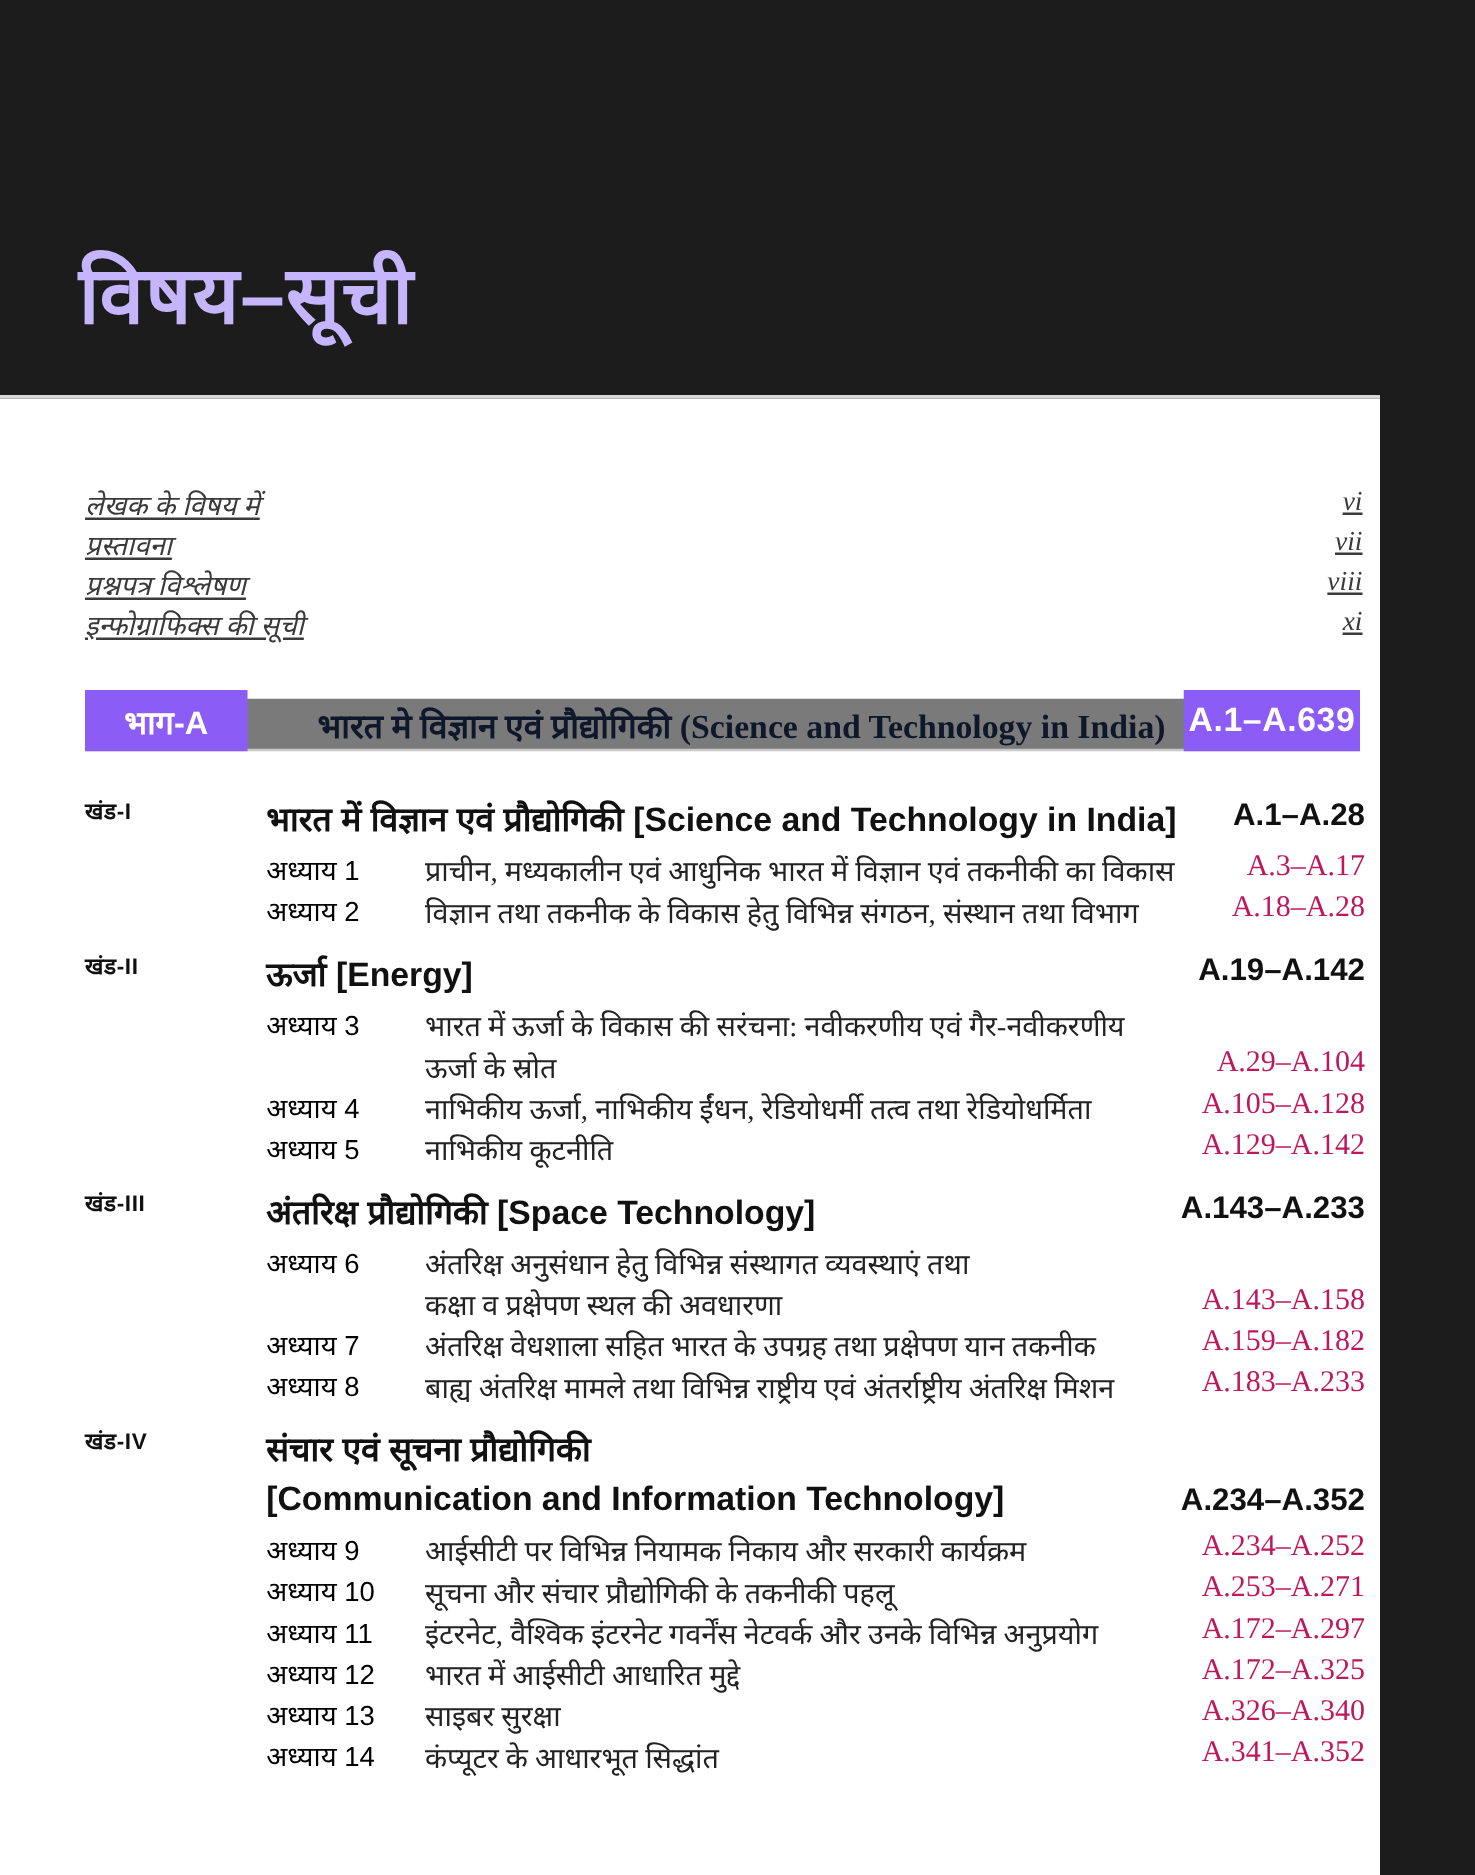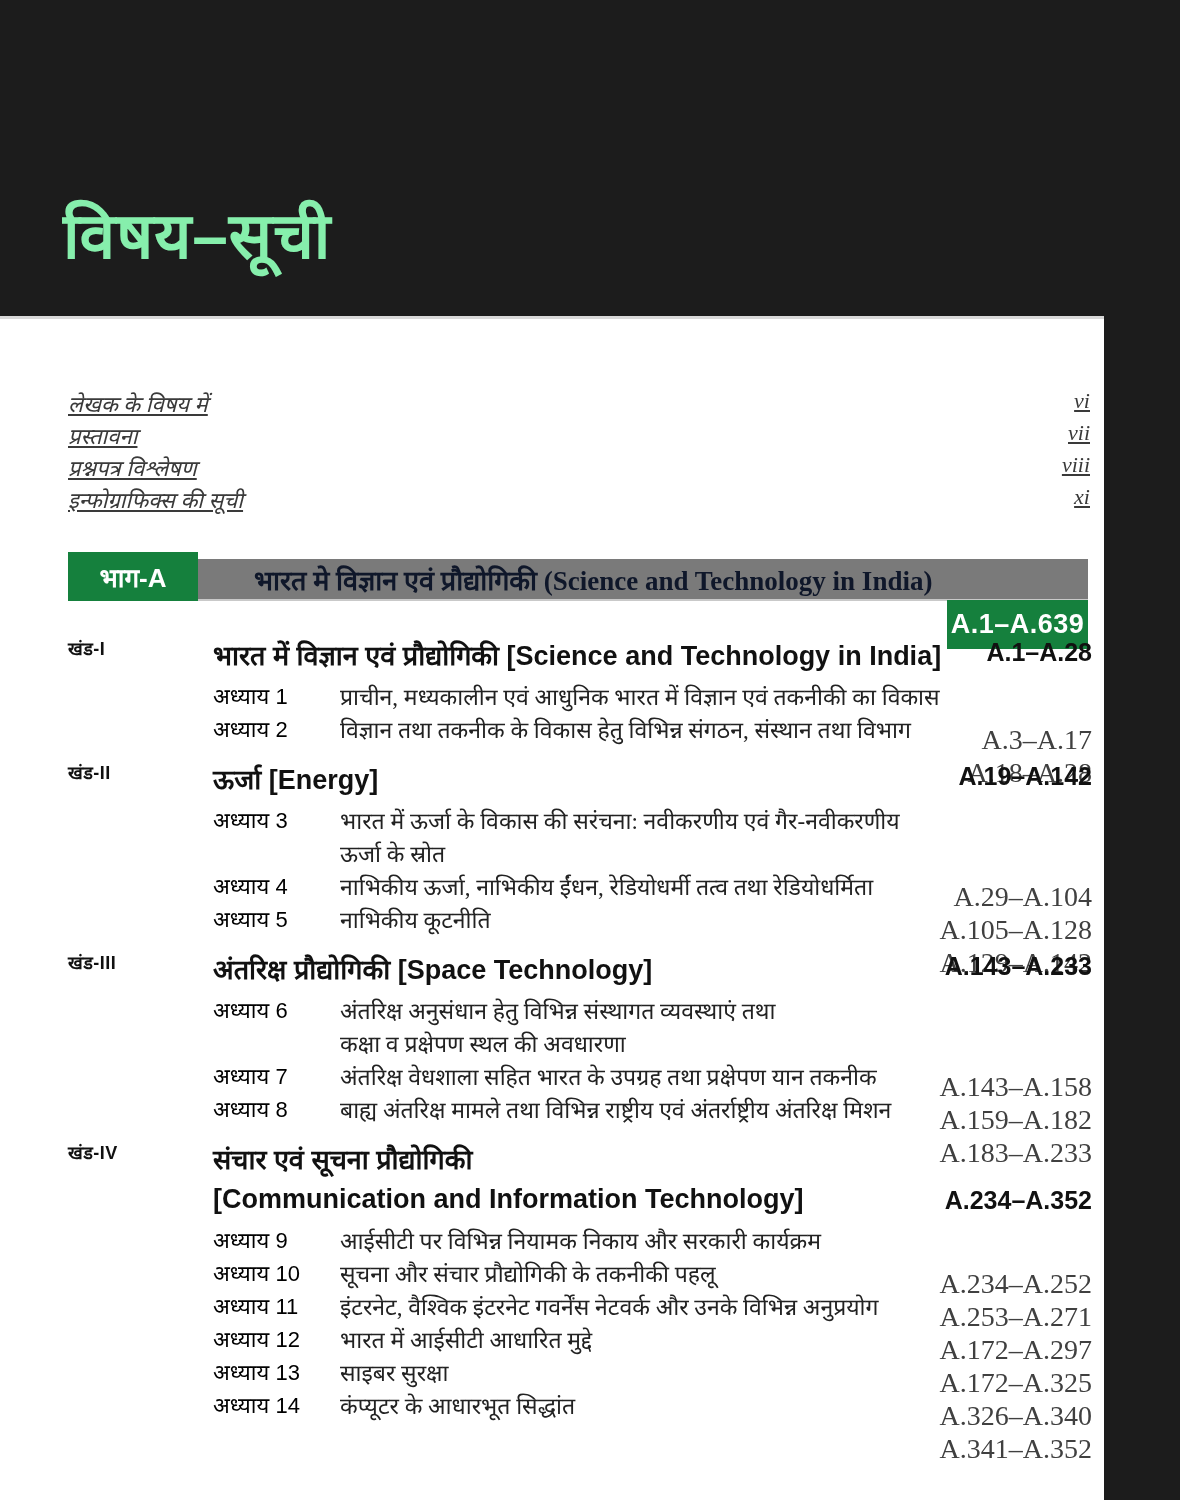--- a/index.html
+++ b/index.html
@@ -12,62 +12,62 @@
     overflow:hidden;
   }
   .page{position:absolute;left:0;top:0;width:1180px;height:1500px;background:#ffffff;}
 
   
   .frame-top{position:absolute;left:0;top:0;width:1180px;height:316px;background:#1c1c1c;border-bottom:3px solid #d8d8d8;}
   .frame-right{position:absolute;right:0;top:0;width:76px;height:1500px;background:#1c1c1c;}
 
   .doc-title{
     position:absolute;left:63px;top:190px;
-    font-size:64px;font-weight:700;color:#86efac;
+    font-size:64px;font-weight:700;color:#c4b5fd;
     letter-spacing:1px;
     font-family:"Liberation Sans", sans-serif;
   }
 
   
   .front-matter{position:absolute;left:68px;top:388px;width:1022px;
     font-family:"Liberation Serif", serif;font-style:italic;font-size:22px;color:#3a3a3a;text-decoration:underline;}
   .fm-row{display:flex;justify-content:space-between;height:32px;align-items:flex-start;}
   .fm-page{font-style:italic;}
 
   
   .part-bar{position:absolute;left:68px;top:552px;width:1020px;height:49px;}
   .part-bar .gray{position:absolute;left:0;top:7px;right:0;height:40px;background:#7a7a7a;
     display:flex;align-items:center;box-shadow:0 2px 0 #c9c9c9;}
   .part-bar .gray .bar-title{
     padding-left:186px; 
     color:#0f172a;font-size:27px;font-weight:700;white-space:nowrap;
     font-family:"Liberation Serif", serif;
   }
-  .part-box{position:absolute;top:0;height:49px;background:#15803d;color:#fff;
+  .part-box{position:absolute;top:0;height:49px;background:#8b5cf6;color:#fff;
     display:flex;align-items:center;justify-content:center;font-weight:700;}
   .part-box.left{left:0;width:130px;font-size:26px;}
-  .part-box.right{right:0;width:141px;font-size:27px;letter-spacing:.5px;margin-top:48px;}
+  .part-box.right{right:0;width:141px;font-size:27px;letter-spacing:.5px;}
 
   
   .toc{position:absolute;left:68px;top:636px;width:1024px;}
   .row{display:flex;align-items:flex-start;}
   .c1{width:145px;flex:none;}
   .c2{width:127px;flex:none;}
   .grow{flex:1 1 auto;min-width:0;}
   .pages{flex:none;text-align:right;white-space:nowrap;}
 
   .sec{height:44px;font-weight:700;font-size:27px;color:#111;}
   .sec .sec-label{font-size:18px;letter-spacing:.5px;}
   .sec .pages{font-size:25px;padding-top:2px;}
   .sec.cont{height:40px;} 
 
   .ch{height:33px;font-size:23px;color:#222;}
   .ch .ch-label{font-family:"Liberation Sans", sans-serif;font-size:22px;color:#000000;}
   .ch .ch-title{font-family:"Liberation Serif", serif;font-size:23px;}
-  .ch .pages{font-family:"Liberation Serif", serif;font-size:28px;color:#404040;margin-top:44px;}
+  .ch .pages{font-family:"Liberation Serif", serif;font-size:24px;color:#be185d;}
 
   .gap{height:14px;}
 </style>
 </head>
 <body>
 
 <div class="page">
 
   <div class="frame-top">
     <div class="doc-title">विषय–सूची</div>

